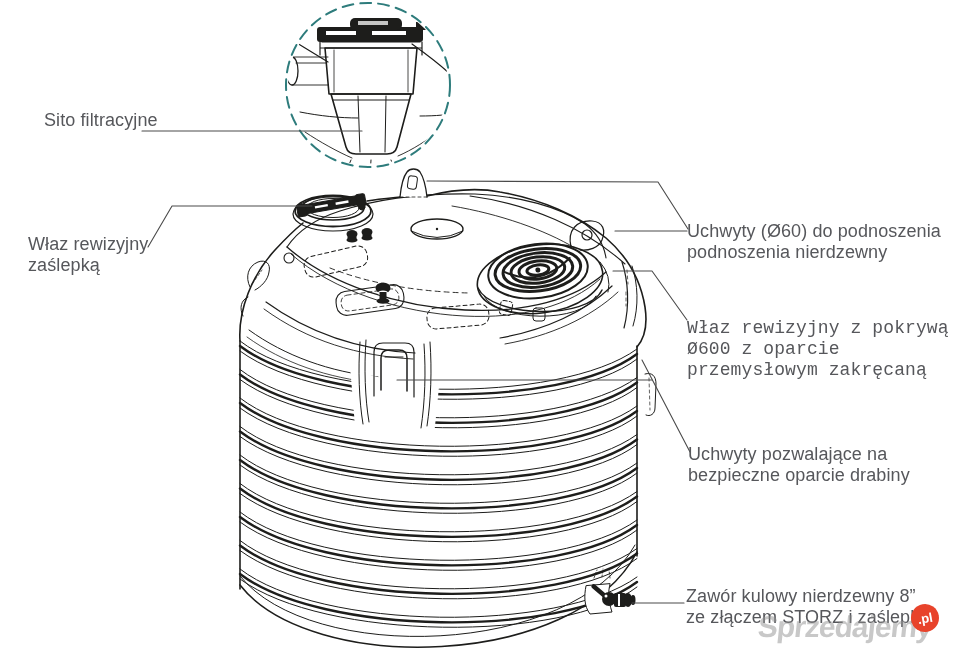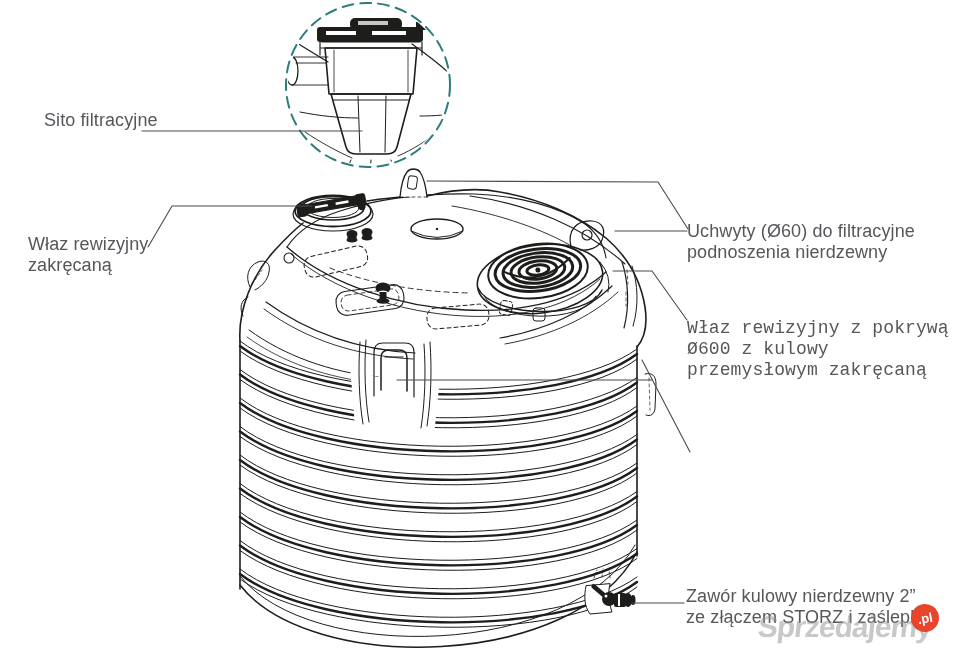--- a/index.html
+++ b/index.html
@@ -231,36 +231,40 @@
       </g>
     </g>
   </svg>
 
   <div class="lbl" style="left:32px;top:110px;margin-left:12px;">
     <span>Sito filtracyjne</span>
   </div>
 
   <div class="lbl" style="left:28px;top:234px;">
     <span>Właz rewizyjny</span>
-    <span>zakręcaną</span>
+    <span>zaślepką</span>
   </div>
 
   <div class="lbl" style="left:687px;top:221px;">
-    <span>Uchwyty (Ø60) do filtracyjne</span>
+    <span>Uchwyty (Ø60) do podnoszenia</span>
     <span>podnoszenia nierdzewny</span>
   </div>
 
   <div class="lbl" style="left:687px;top:318px;font-family:Liberation Mono, monospace;">
     <span>Właz rewizyjny z pokrywą</span>
-    <span>Ø600 z kulowy</span>
+    <span>Ø600 z oparcie</span>
     <span>przemysłowym zakręcaną</span>
   </div>
 
+  <div class="lbl" style="left:688px;top:444px;">
+    <span>Uchwyty pozwalające na</span>
+    <span>bezpieczne oparcie drabiny</span>
+  </div>
 
   <div class="lbl" style="left:686px;top:586px;">
-    <span>Zawór kulowy nierdzewny 2”</span>
+    <span>Zawór kulowy nierdzewny 8”</span>
     <span>ze złączem STORZ i zaślepką</span>
   </div>
 
   <div id="watermark">Sprzedajemy</div>
   <div id="wm-badge">.pl</div>
 
 </div>
 
 </body></html>

